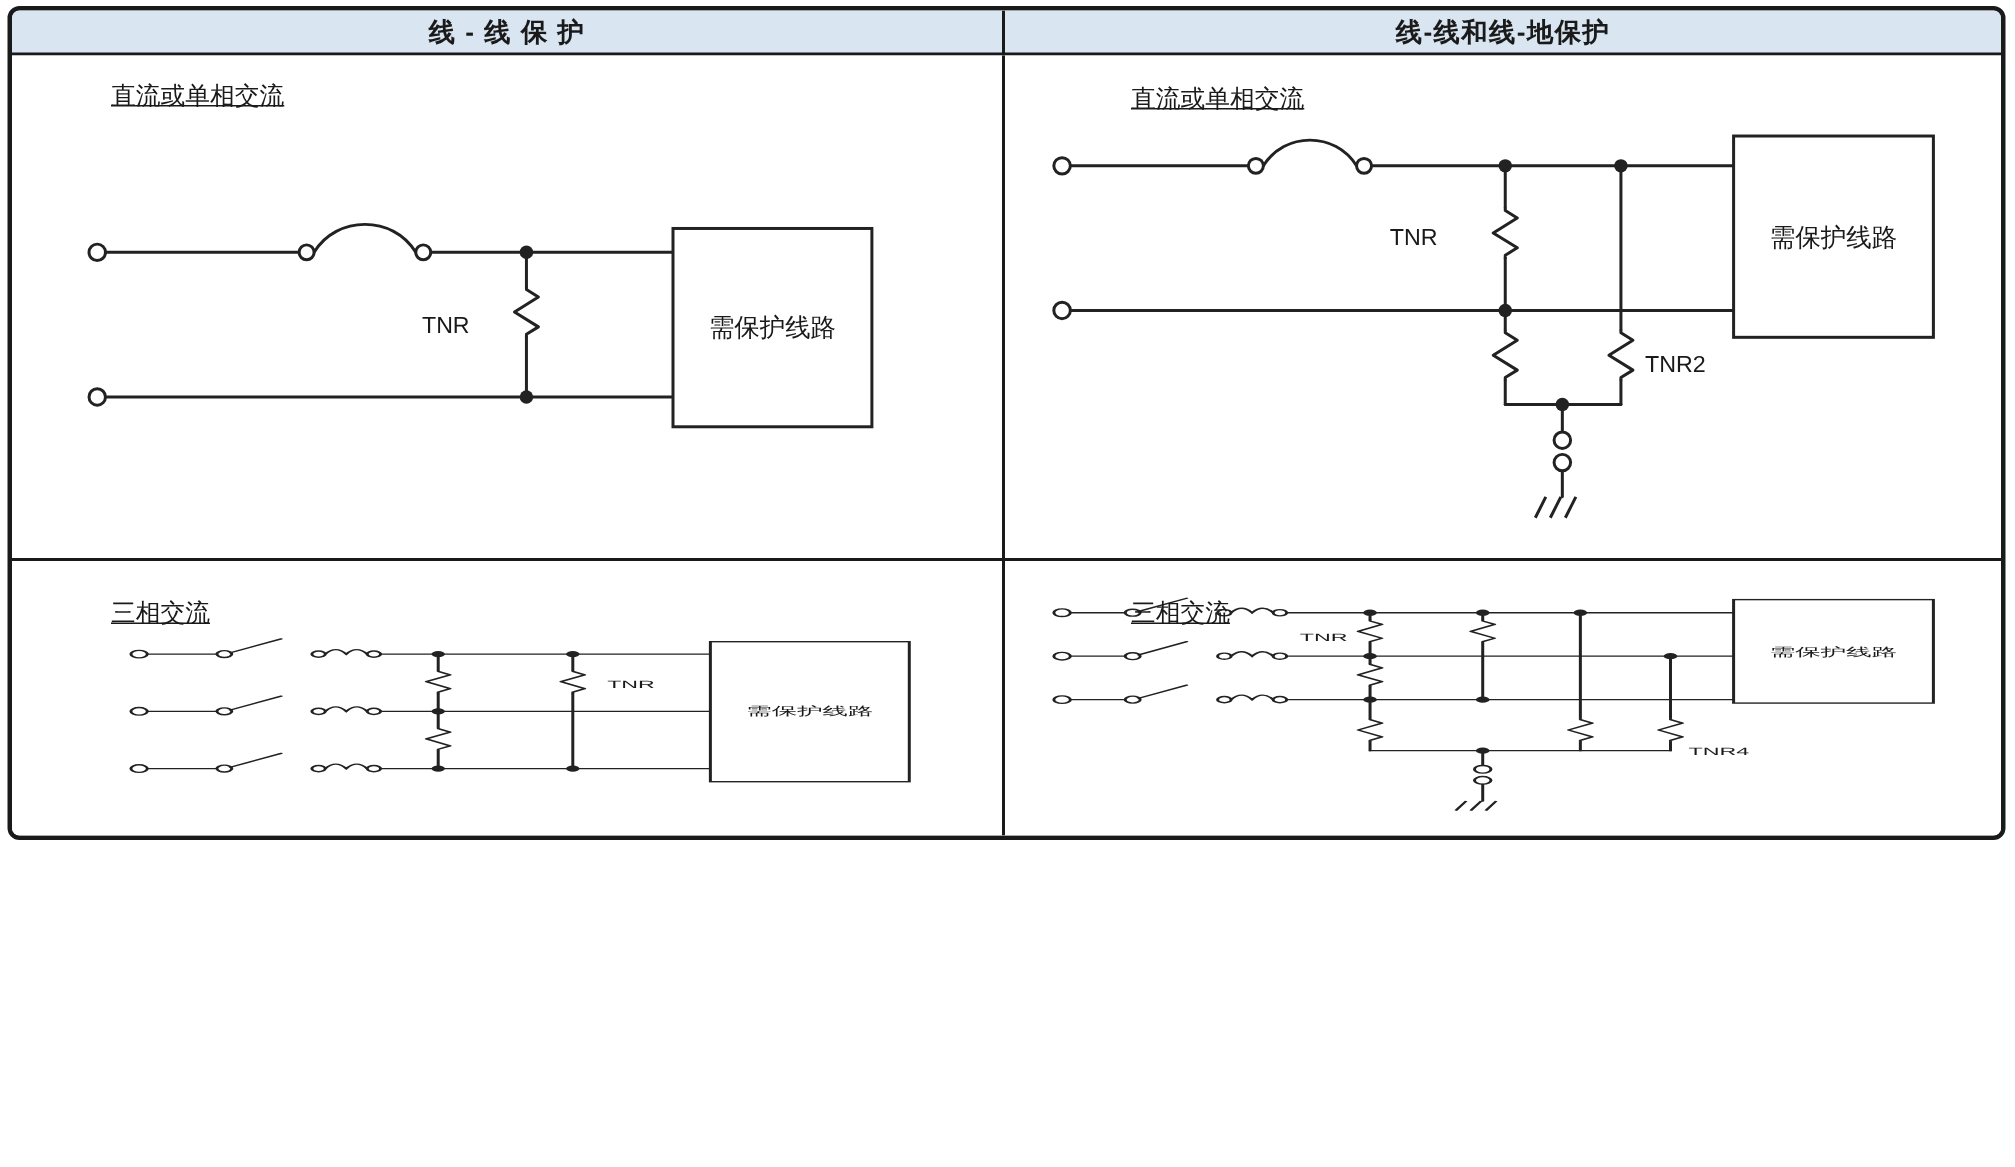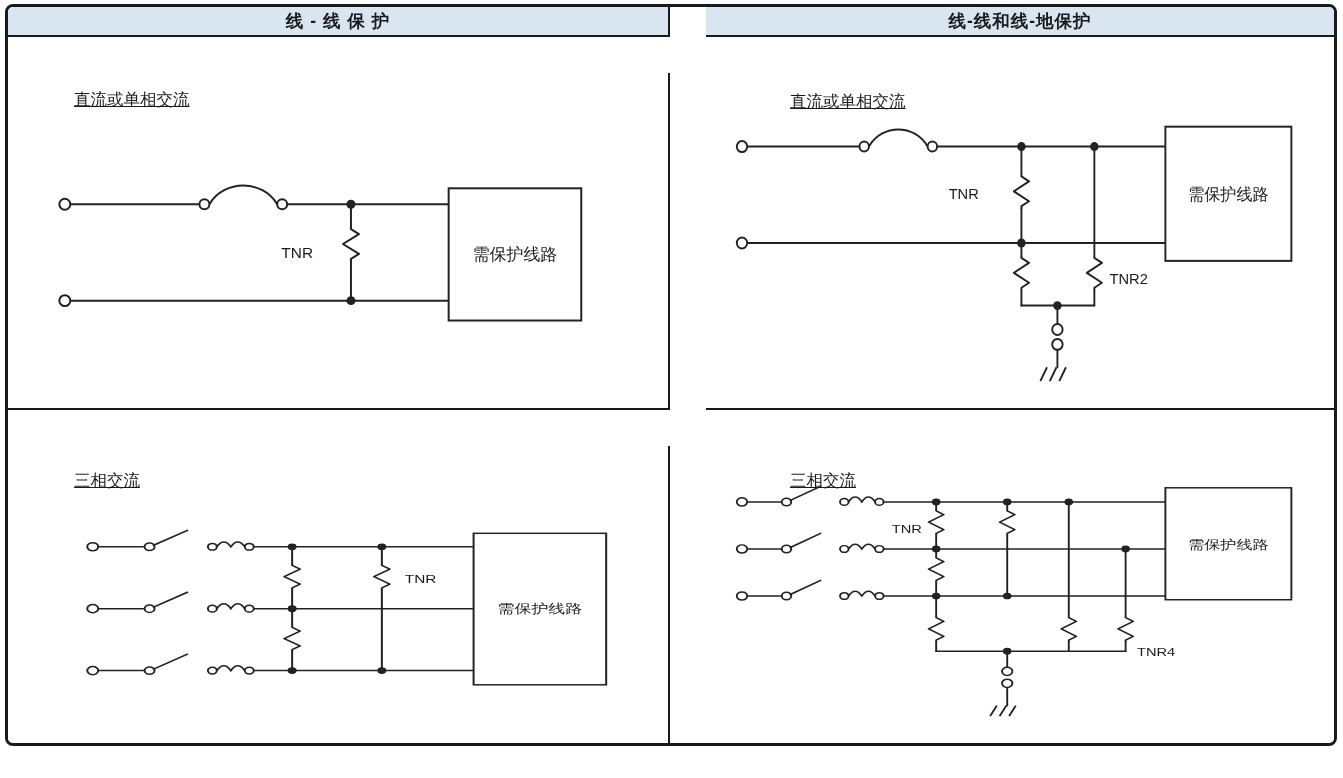--- a/index.html
+++ b/index.html
@@ -3,25 +3,24 @@
 <meta charset="utf-8">
 <style>
   * { box-sizing: border-box; }
   html,body { margin:0; padding:0; background:#ffffff; }
   body {
     width:1343px; height:778px; position:relative;
     font-family:"Liberation Sans","DejaVu Sans",sans-serif;
     color:#1a1a1a;
   }
   .frame {
-    position:absolute; left:5px; top:4px; width:1332px; height:742px;
+    position:absolute; left:5px; top:4px; width:1332px; height:556px;
     border:3px solid #1a1a1a; border-radius:8px; background:#fff;
     display:grid; grid-template-columns:662px 1fr; grid-template-rows:30px 337px 1fr;
     overflow:hidden;
-    gap:36px;
   }
   .bR { border-right:2.5px solid #1a1a1a; }
   .bB { border-bottom:2.5px solid #1a1a1a; }
   .hcell {
     background:#d9e5f1; display:flex; align-items:center; justify-content:center;
     font-size:17.5px; font-weight:bold; letter-spacing:1px;
   }
   .cell { position:relative; background:#fff; }
   .cell svg { position:absolute; left:0; top:0; width:100%; height:100%; }
   .title { position:absolute; font-size:16.5px; color:#1a1a1a; z-index:2;text-decoration:underline; }

